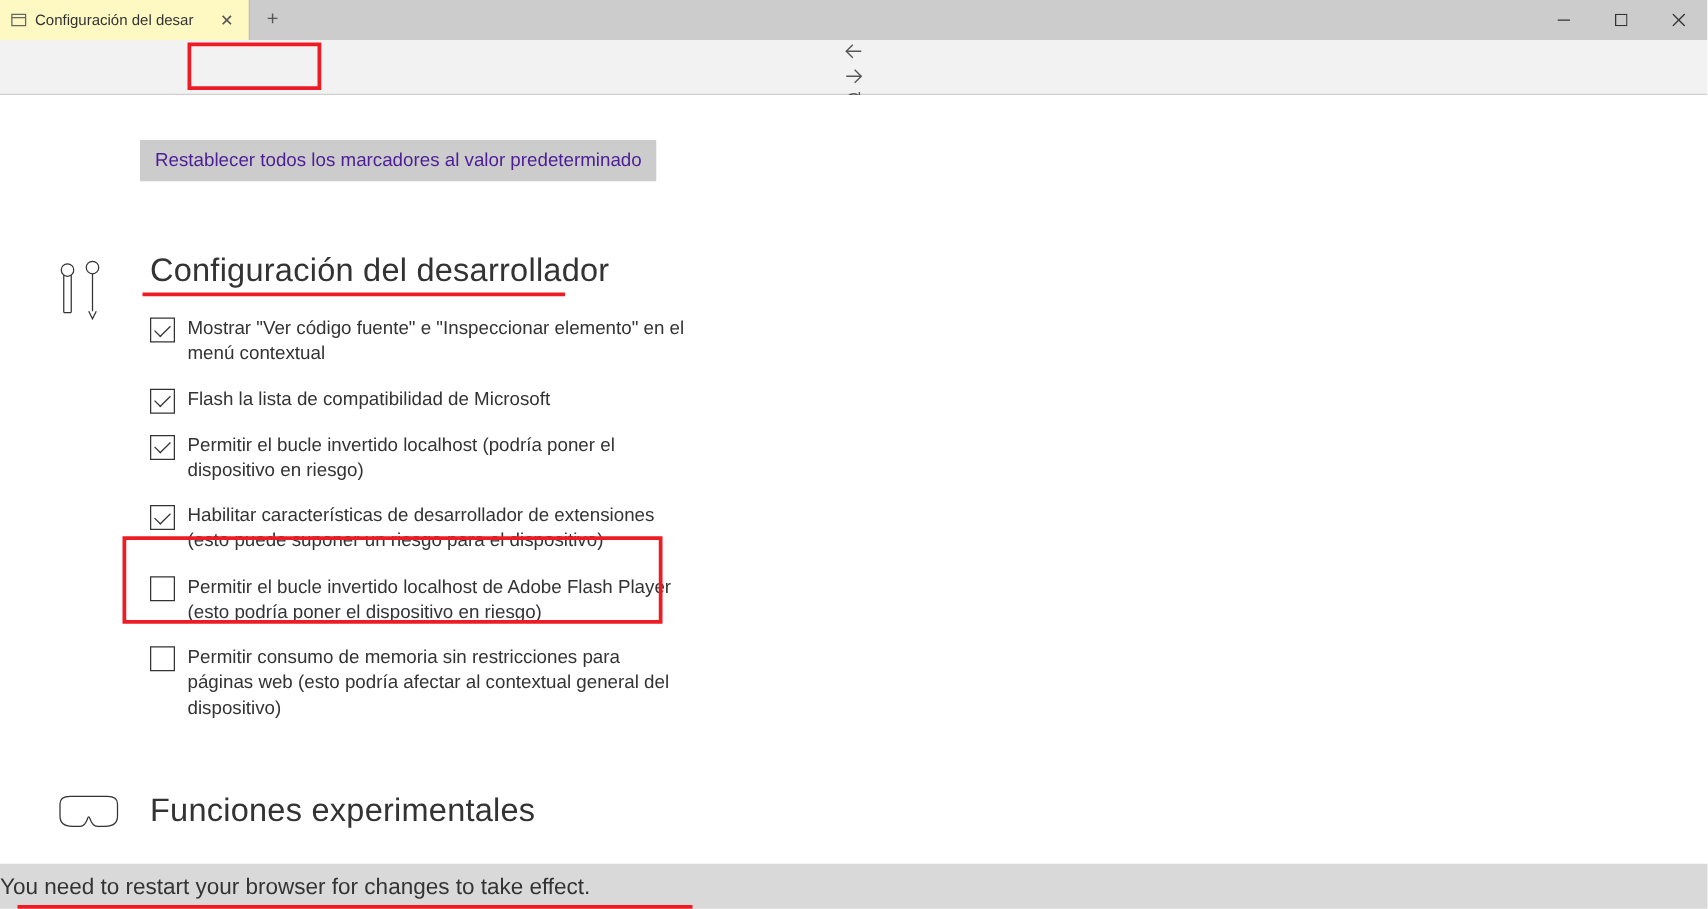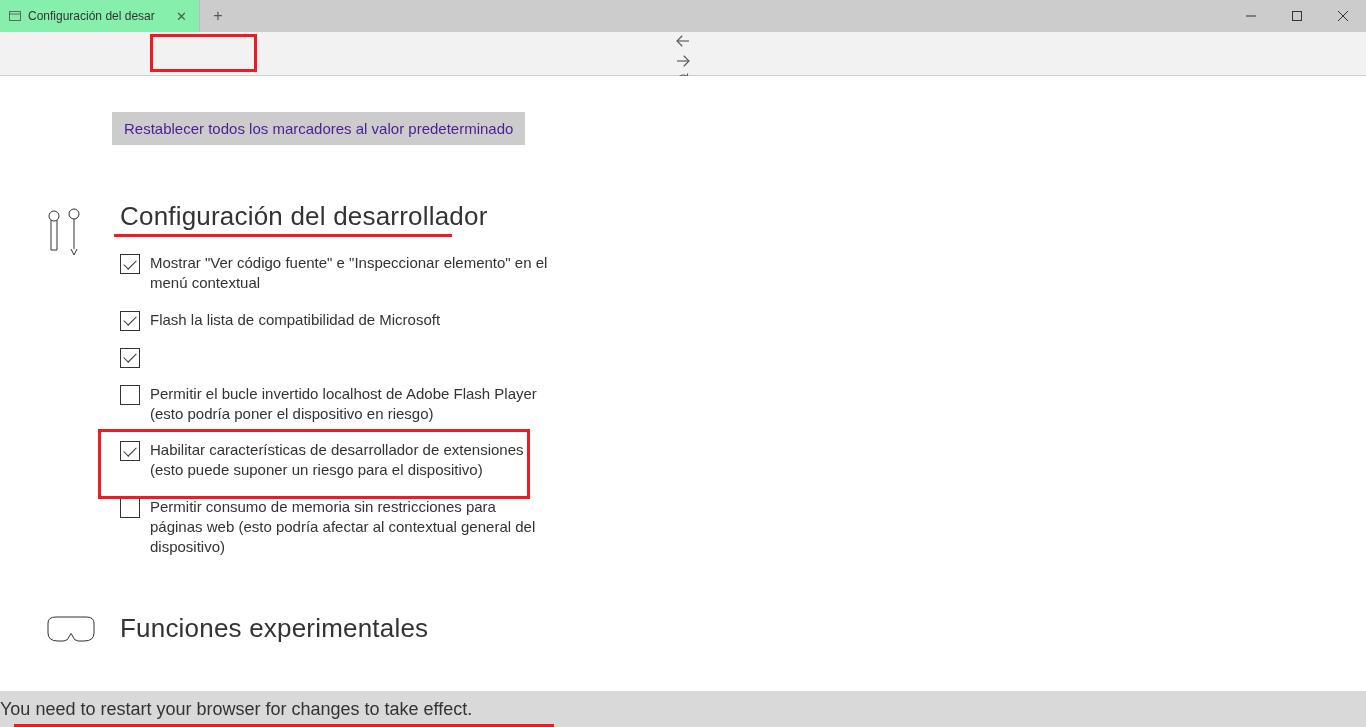--- a/index.html
+++ b/index.html
@@ -1,20 +1,20 @@
 <!DOCTYPE html>
 <html><head>
 <meta charset="utf-8">
 <style>
   * { box-sizing: border-box; margin: 0; padding: 0; }
   html, body { width: 1366px; height: 727px; font-family: "Segoe UI", Arial, sans-serif; background: #ffffff; overflow: hidden; }
   
   
   .title-bar { height: 32px; background: #cccccc; display: flex; align-items: stretch; position: relative; }
-  .tab { background: #86efac; border-right: 1px solid #bbb; display: flex; align-items: center; padding: 0 10px 0 8px; gap: 6px; height: 32px; width: 200px; font-size: 12px; color: #333; }
+  .tab { background: #fef9c3; border-right: 1px solid #bbb; display: flex; align-items: center; padding: 0 10px 0 8px; gap: 6px; height: 32px; width: 200px; font-size: 12px; color: #333; }
   .tab .tab-icon { width: 14px; height: 14px; display:inline-block; }
   .tab .tab-title { flex: 1; white-space: nowrap; overflow: hidden; text-overflow: ellipsis; }
   .tab .close-x { font-size: 13px; color: #555; padding: 0 2px; }
   .new-tab { width: 36px; display:flex; align-items:center; justify-content:center; font-size:16px; color:#555; }
   .window-controls { position:absolute; right:0; top:0; height:32px; display:flex; }
   .win-btn { width:46px; display:flex; align-items:center; justify-content:center; color:#333; }
   .win-btn svg { width:10px; height:10px; }
   
   
   .toolbar { height: 44px; background: #f2f2f2; border-bottom: 1px solid #d0d0d0; display:flex; align-items:center; padding: 0 8px; gap: 2px; flex-direction: column; }
@@ -177,28 +177,29 @@
         <div class="check-row">
           <div class="checkbox checked"></div>
           <div class="check-label">Mostrar "Ver código fuente" e "Inspeccionar elemento" en el menú contextual</div>
         </div>
         <div class="check-row">
           <div class="checkbox checked"></div>
           <div class="check-label">Flash la lista de compatibilidad de Microsoft</div>
         </div>
         <div class="check-row">
           <div class="checkbox checked"></div>
+          <div class="check-label">Permitir el bucle invertido localhost (podría poner el dispositivo en riesgo)</div>
+        </div>
+        <div class="check-row" style="position:relative;">
+          <div class="checkbox checked"></div>
+          <div class="check-label">Habilitar características de desarrollador de extensiones (esto puede suponer un riesgo para el dispositivo)</div>
         </div>
         <div class="check-row">
           <div class="checkbox"></div>
           <div class="check-label">Permitir el bucle invertido localhost de Adobe Flash Player (esto podría poner el dispositivo en riesgo)</div>
-        </div>
-        <div class="check-row" style="position:relative;">
-          <div class="checkbox checked"></div>
-          <div class="check-label">Habilitar características de desarrollador de extensiones (esto puede suponer un riesgo para el dispositivo)</div>
         </div>
         <div class="check-row">
           <div class="checkbox"></div>
           <div class="check-label">Permitir consumo de memoria sin restricciones para páginas web (esto podría afectar al contextual general del dispositivo)</div>
         </div>
       </div>
     </div>
 
     
     <div class="section" style="margin-top:40px;">

